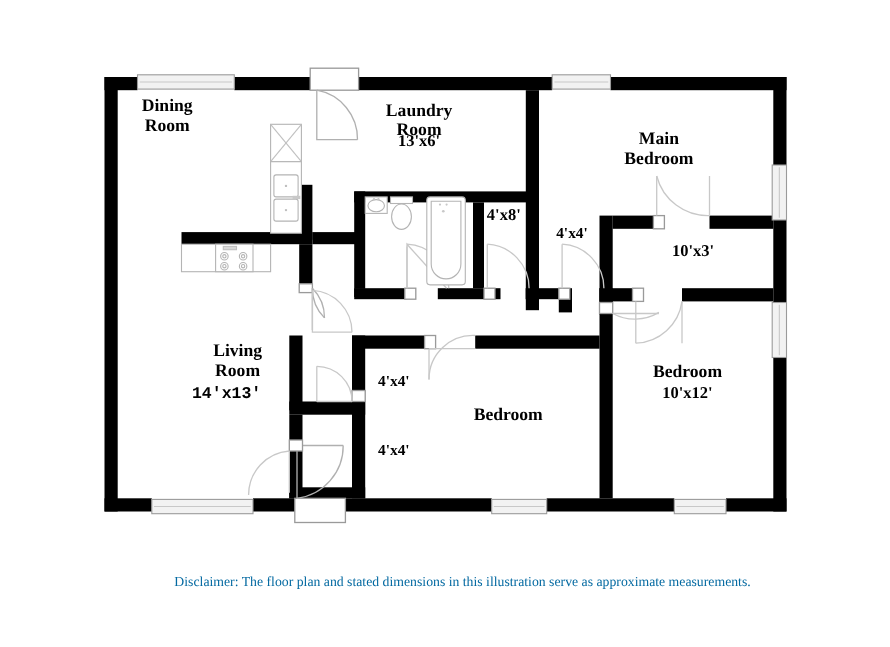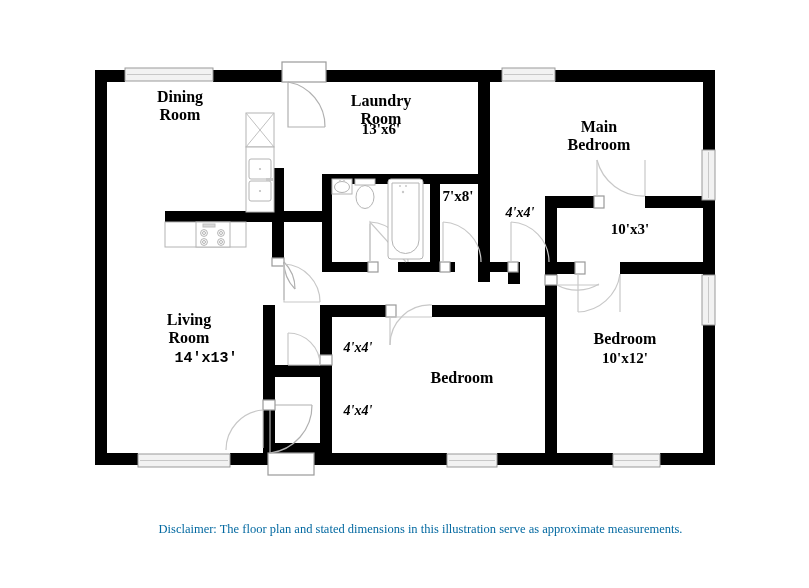--- a/index.html
+++ b/index.html
@@ -23,21 +23,21 @@
     text-align: center;
     font-family: "Liberation Serif", serif;
     font-weight: bold;
     color: #000000;
     line-height: 1.12;
     white-space: pre;
     letter-spacing: 0px;
   }
   .rl-big  { font-size: 16px; }
   .rl-dim  { font-size: 15px; }
-  .rl-small{ font-size: 14px; font-style: italic; }
+  .rl-small{ font-size: 14px; }
 
   #disclaimer {
     position: absolute;
     left: 16px;
     top: 520px;
     width: 809px;
     text-align: center;
     font-family: "Liberation Serif", serif;
     font-size: 12.5px;
     color: #0369a1;
@@ -304,38 +304,38 @@
         <rect x="388" y="179" width="35" height="80" rx="3"></rect>
         <path d="M 392 183 L 392 240 A 13 13 0 0 0 419 240 L 419 183 Z"></path>
         <circle cx="400" cy="186" r="1" fill="#c8c8c8" stroke="none"></circle>
         <circle cx="406" cy="186" r="1" fill="#c8c8c8" stroke="none"></circle>
         <circle cx="403" cy="192" r="1.2" fill="#c8c8c8" stroke="none"></circle>
       </g>
     </g>
 
   </svg>
 
-  <div class="room-label rl-big" style="left:120px; top:88px; width:120px;">Dining
+  <div class="room-label rl-big" style="left:92px; top:88px; width:120px;">Dining
 Room</div>
 
 
   <div class="room-label rl-big" style="left:321px; top:92px; width:120px;">Laundry
 Room</div>
   <div class="room-label rl-dim" style="left:321px; top:121px; width:120px;">13'x6'</div>
 
   <div class="room-label rl-big" style="left:539px; top:118px; width:120px;">Main
 Bedroom</div>
 
-  <div class="room-label rl-dim" style="left:418px; top:188px; width:80px;">7'x8'</div>
+  <div class="room-label rl-dim" style="left:418px; top:188px; width:80px;">4'x8'</div>
 
   <div class="room-label rl-small" style="left:485px; top:205px; width:70px;">4'x4'</div>
 
   <div class="room-label rl-dim" style="left:590px; top:221px; width:80px;">10'x3'</div>
 
-  <div class="room-label rl-big" style="left:129px; top:311px; width:120px;">Living
+  <div class="room-label rl-big" style="left:156px; top:311px; width:120px;">Living
 Room</div>
   <div class="room-label rl-dim" style="left:146px; top:351px; width:120px;font-family:Liberation Mono, monospace;">14'x13'</div>
 
   <div class="room-label rl-big" style="left:402px; top:369px; width:120px;">Bedroom</div>
 
   <div class="room-label rl-big" style="left:565px; top:330px; width:120px;">Bedroom</div>
   <div class="room-label rl-dim" style="left:565px; top:350px; width:120px;">10'x12'</div>
 
   <div class="room-label rl-small" style="left:323px; top:340px; width:70px;">4'x4'</div>
 

